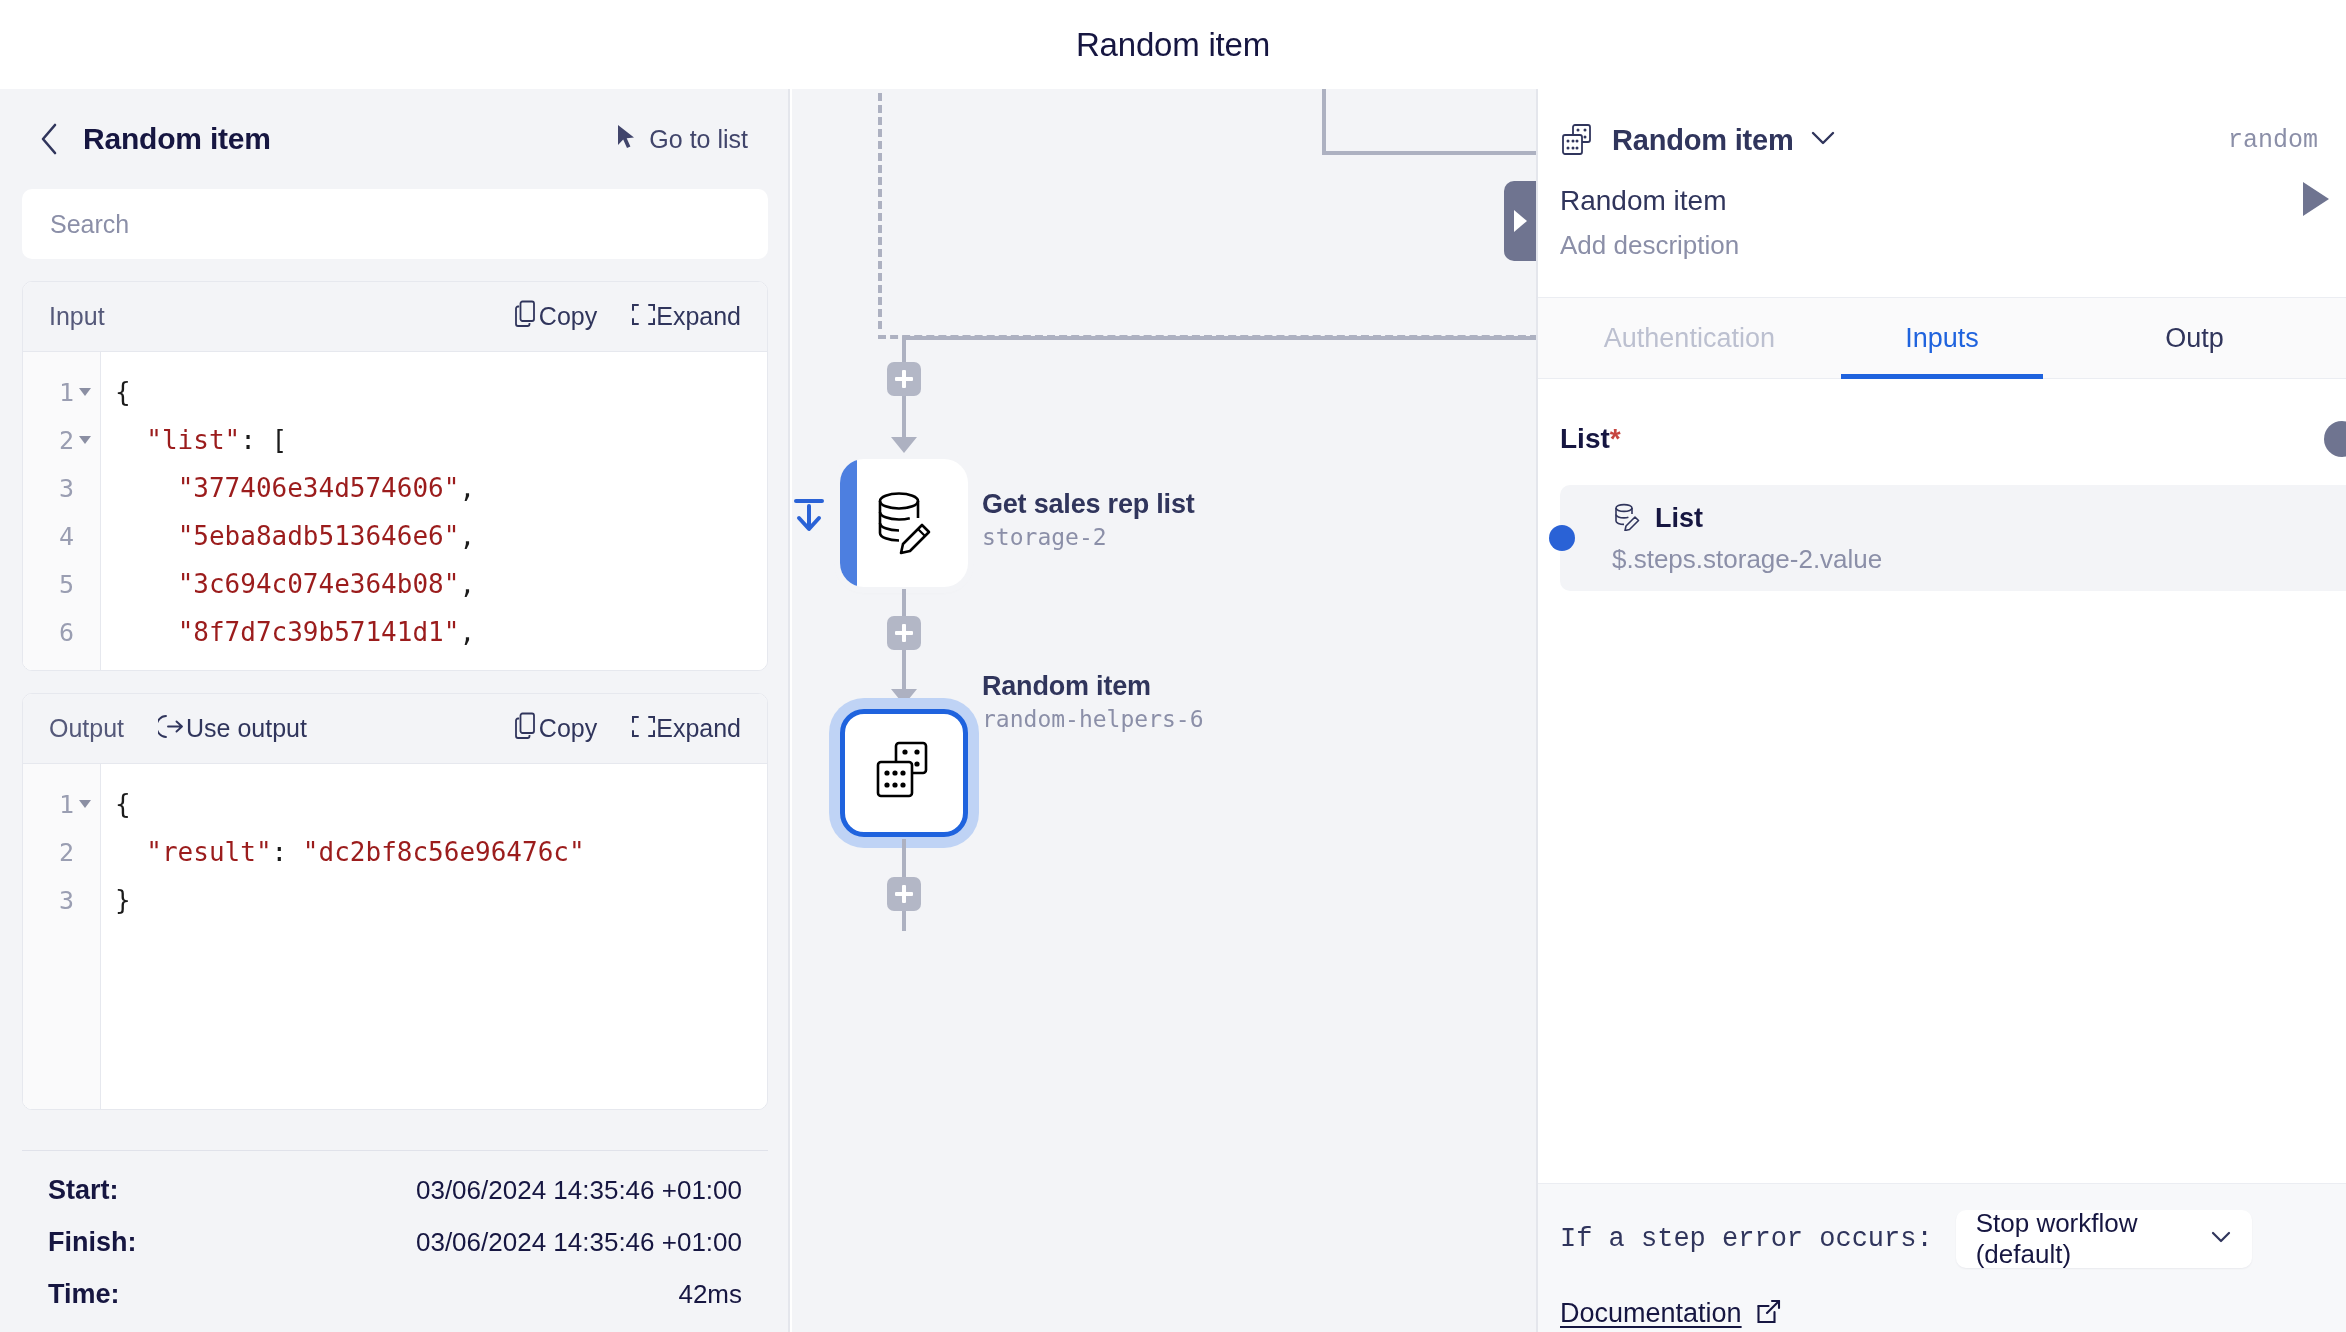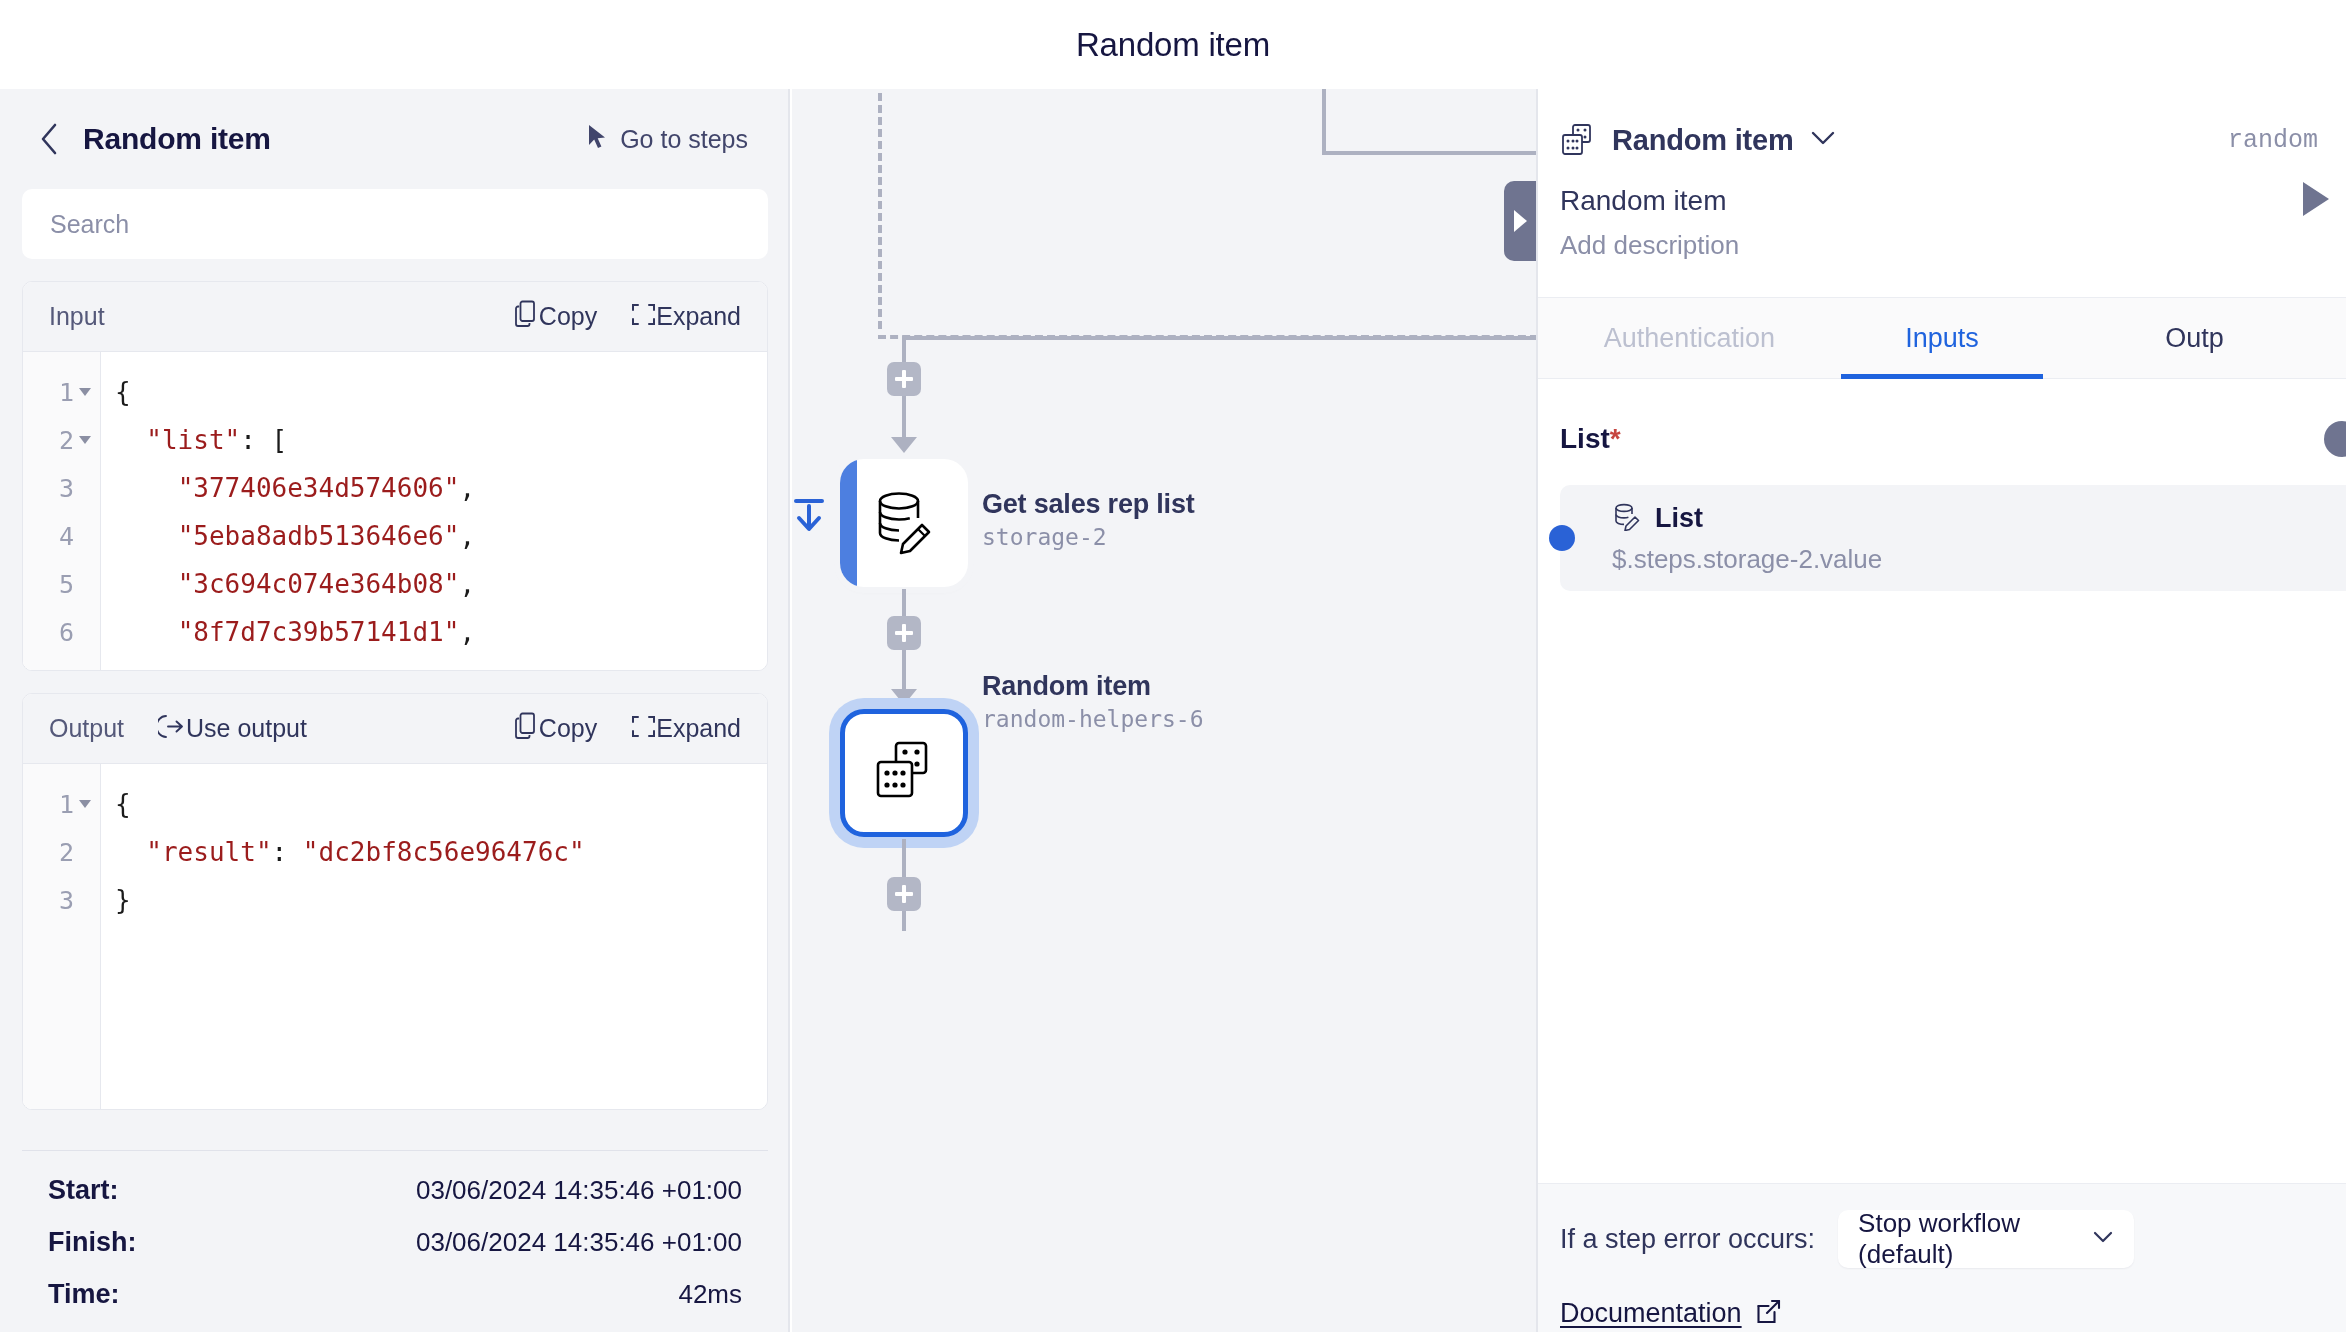--- a/index.html
+++ b/index.html
@@ -233,21 +233,21 @@
   }
   #value-field .vf-row { display: flex; align-items: center; gap: 13px; }
   #value-field .vf-title { font-size: 27px; color: #161641; font-weight: 700; }
   #value-field .vf-path { font-size: 26px; color: #8b8fa8; margin-top: 9px; }
 
   #rp-footer {
     position: absolute; left: 0; bottom: 0; width: 810px; height: 149px;
     background: #f7f8fa; border-top: 1px solid #ebedf2; padding: 26px 22px 0 22px;
   }
   #err-row { display: flex; align-items: center; }
-  #err-row .er-label { font-size: 27px; color: #30355c; }
+  #err-row .er-label { font-size: 27px; color: #30355c; font-family: Liberation Mono, monospace; }
   #err-select {
     margin-left: 23px; width: 296px; height: 58px; background: #fff;
     border-radius: 10px; display: flex; align-items: center; padding: 0 20px;
     cursor: pointer; box-shadow: 0 1px 2px rgba(20,20,50,.06);
   }
   #err-select .es-val { font-size: 26px; color: #161641; }
   #err-select .es-chev { margin-left: auto; }
   #doc-row { margin-top: 30px; display: flex; align-items: center; gap: 14px; cursor: pointer; }
   #doc-row .doc-label {
     font-size: 27px; color: #161641; text-decoration: underline; text-underline-offset: 4px;
@@ -269,21 +269,21 @@
       </svg>
     </div>
     <div class="lh-title">Random item</div>
 
     <div id="goto-step">
       <span>
         <svg width="22" height="28" viewBox="0 0 22 28" fill="none">
           <path d="M3 2 L3 22 L8.2 16.6 L12 25 L15.4 23.4 L11.7 15.2 L19 14.6 Z" fill="#41456b"></path>
         </svg>
       </span>
-      <span class="gs-label">Go to steps</span>
+      <span class="gs-label">Go to list</span>
     </div>
   </div>
 
   <div id="search-wrap">
     <input id="search-input" type="text" placeholder="Search" style="">
   </div>
 
   <div class="code-card">
     <div class="code-head">
       <div class="ch-title">Input</div>

